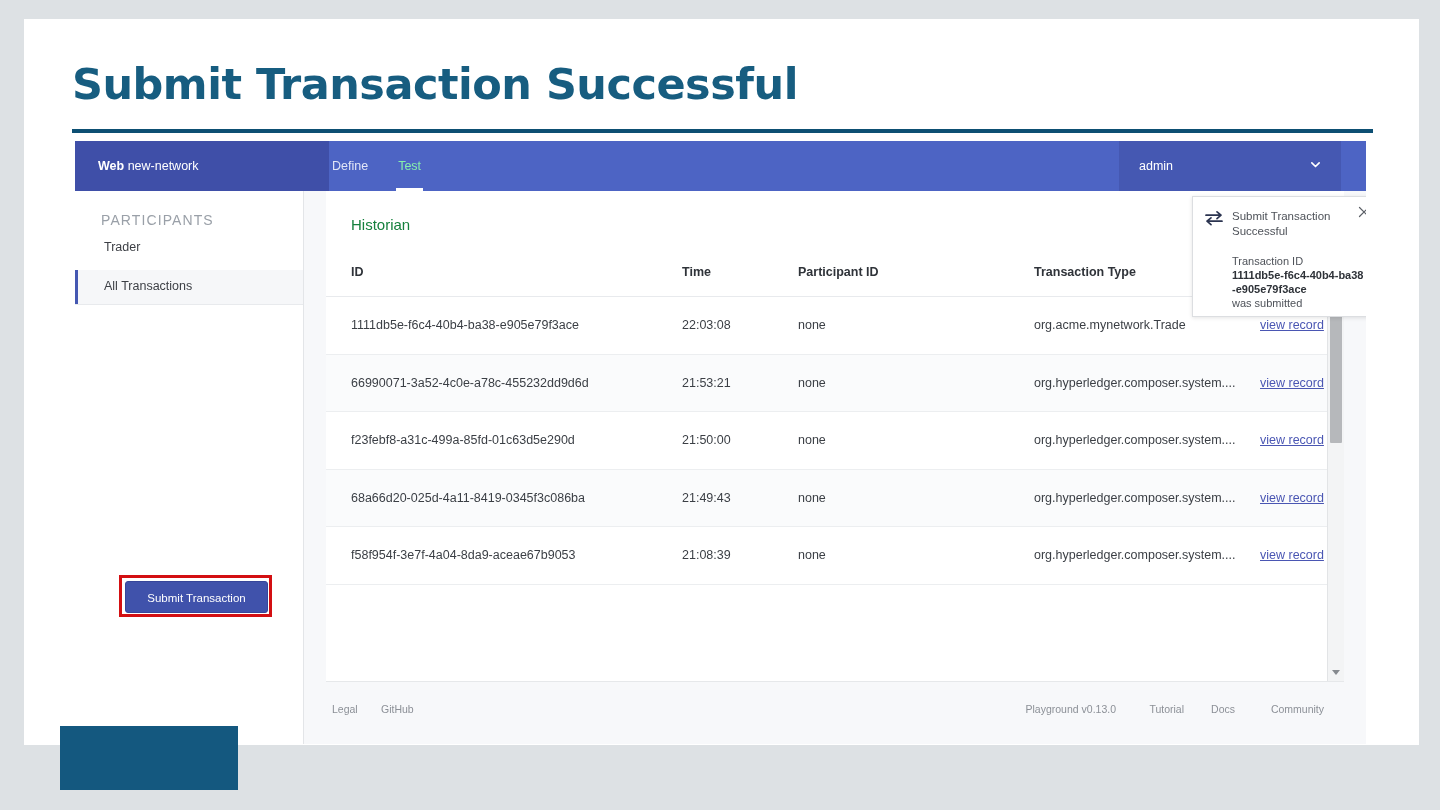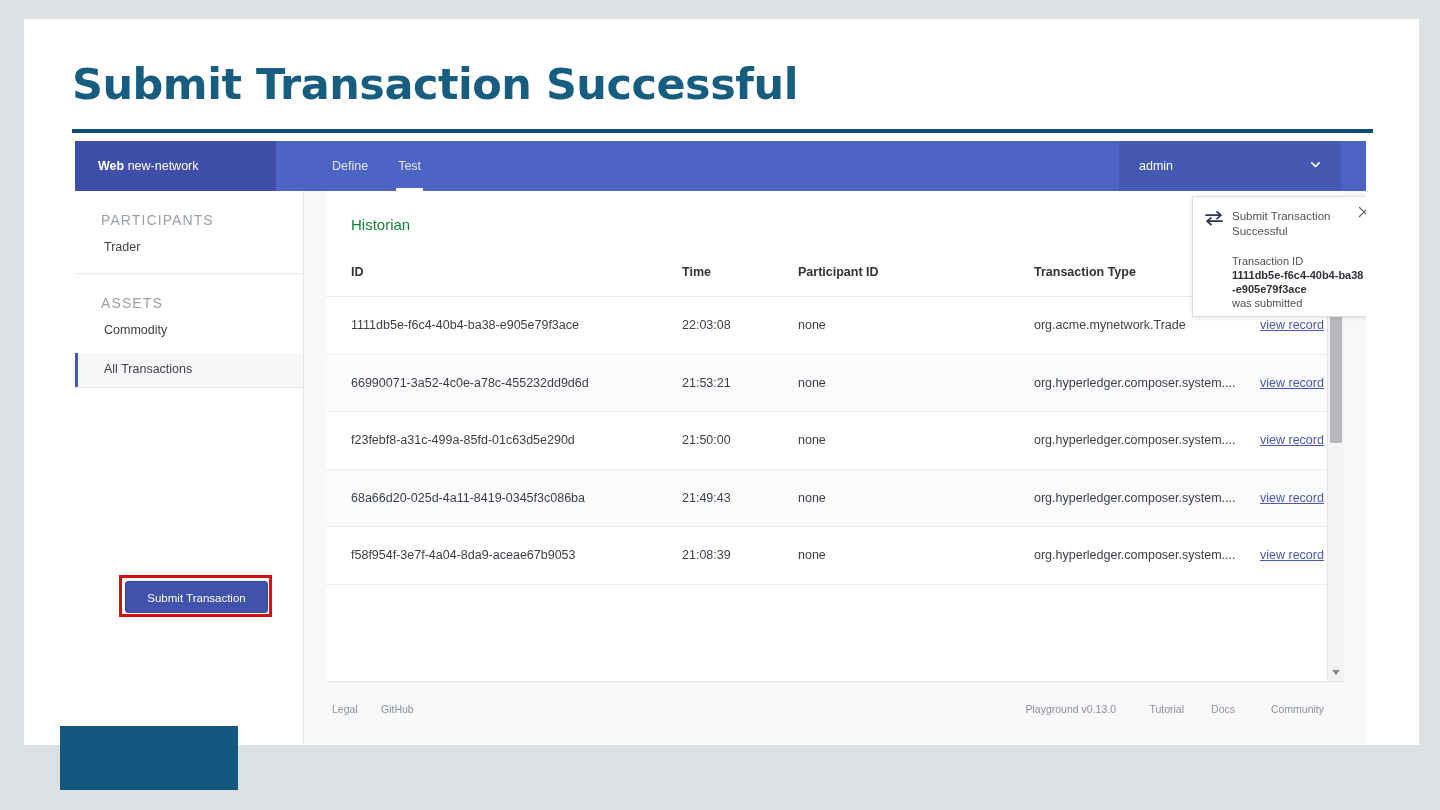--- a/index.html
+++ b/index.html
@@ -71,21 +71,21 @@
   .navbar {
     position: absolute;
     left: 0; top: 0;
     width: 1291px;
     height: 50px;
     background: #4d64c4;
   }
   .nav-brand {
     position: absolute;
     left: 0; top: 0;
-    width: 201px;
+    width: 254px;
     height: 50px;
     background: #3f4fa8;
     color: #ffffff;
     font-size: 12.5px;
     line-height: 50px;
     padding-left: 23px;
     box-sizing: border-box;
     white-space: nowrap;
   }
   .nav-brand .brand-strong {
@@ -104,21 +104,21 @@
     height: 50px;
     line-height: 50px;
     color: #e2e6f7;
     font-size: 12.5px;
     margin-right: 22px;
     padding: 0 4px;
     cursor: pointer;
     white-space: nowrap;
   }
   .nav-tab.active {
-    color: #e5e5e5;
+    color: #86efac;
   }
   .nav-tab.active::after {
     content: "";
     position: absolute;
     left: 2px;
     right: 2px;
     bottom: 0;
     height: 3px;
     background: #ffffff;
   }
@@ -439,24 +439,20 @@
       </div>
     </div>
 
     <div class="sidebar">
 
       <div class="side-group">
         <div class="side-heading">PARTICIPANTS</div>
         <div class="side-item">Trader</div>
       </div>
 
-      <div class="side-group">
-        <div class="side-heading">ASSETS</div>
-        <div class="side-item">Commodity</div>
-      </div>
 
       <div class="side-group">
         <div class="side-item selected">All Transactions</div>
       </div>
 
       <div class="submit-wrap">
         <div class="submit-btn">Submit Transaction</div>
         <div class="annot-box"></div>
       </div>
     </div>

